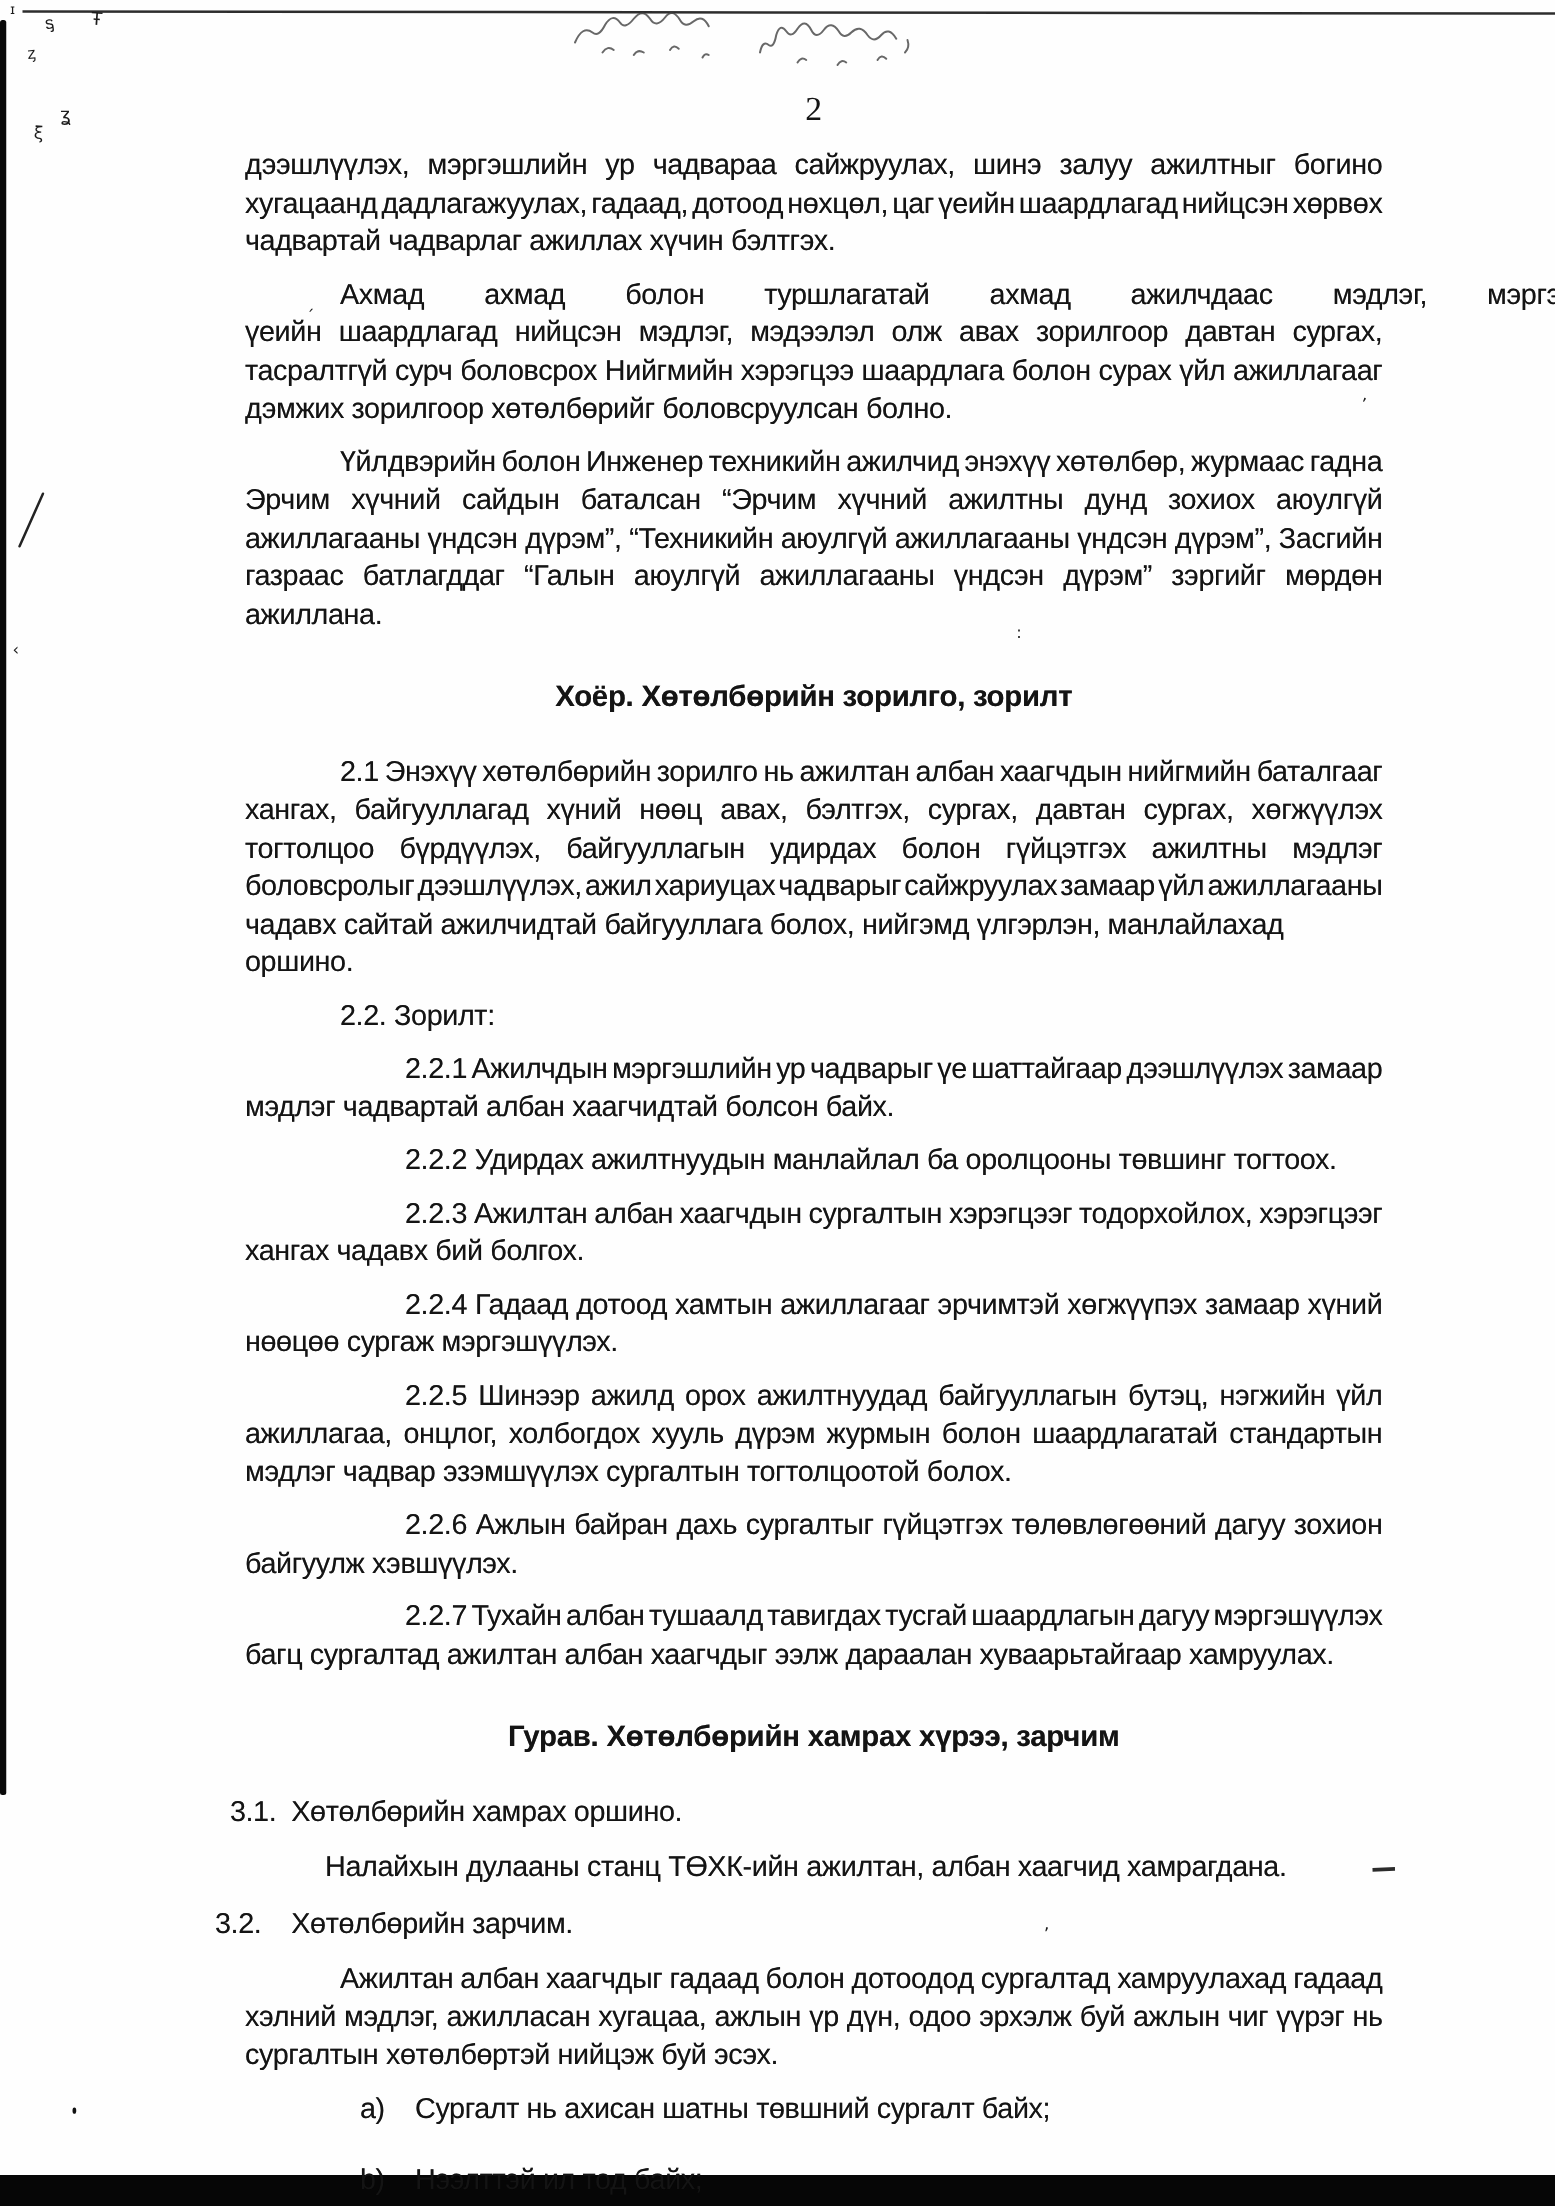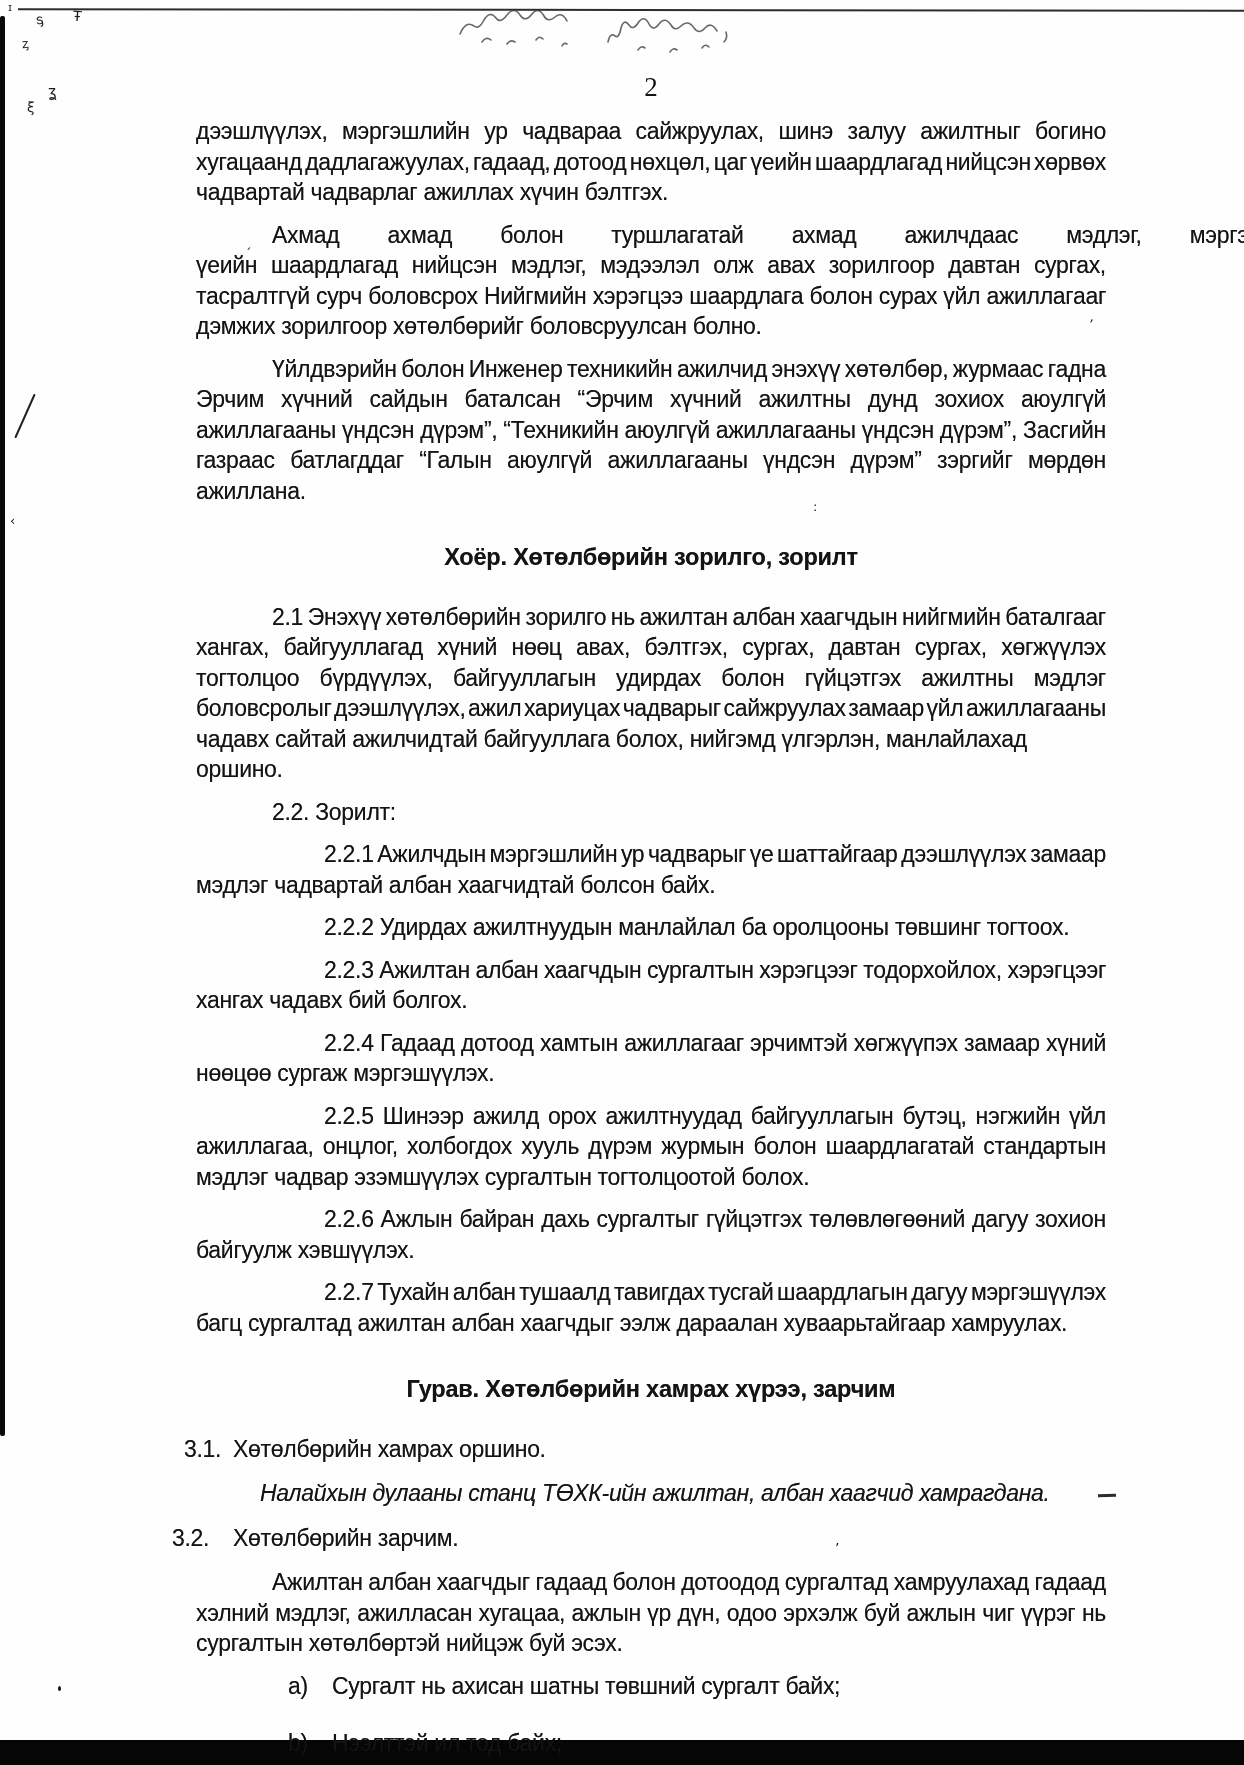--- a/index.html
+++ b/index.html
@@ -373,21 +373,21 @@
           <span class="w">мэргэшүүлэх</span>
         </div>
         <div class="line">багц сургалтад ажилтан албан хаагчдыг ээлж дараалан хуваарьтайгаар хамруулах.</div>
       </div>
       <div class="section-heading">Гурав. Хөтөлбөрийн хамрах хүрээ, зарчим</div>
       <div class="numbered">
         <span class="num">3.1.</span>
         <span class="ntext">Хөтөлбөрийн хамрах оршино.</span>
       </div>
       <div class="para">
-        <div class="line" style="padding-left: 64px; font-style: italic;">Налайхын дулааны станц ТӨХК-ийн ажилтан, албан хаагчид хамрагдана.</div>
+        <div class="line" style="padding-left: 64px;">Налайхын дулааны станц ТӨХК-ийн ажилтан, албан хаагчид хамрагдана.</div>
       </div>
       <div class="numbered">
         <span class="num">3.2.</span>
         <span class="ntext">Хөтөлбөрийн зарчим.</span>
       </div>
       <div class="para">
         <div class="line j" style="padding-left: 76px;">
           <span class="w">Ажилтан</span>
           <span class="w">албан</span>
           <span class="w">хаагчдыг</span>

